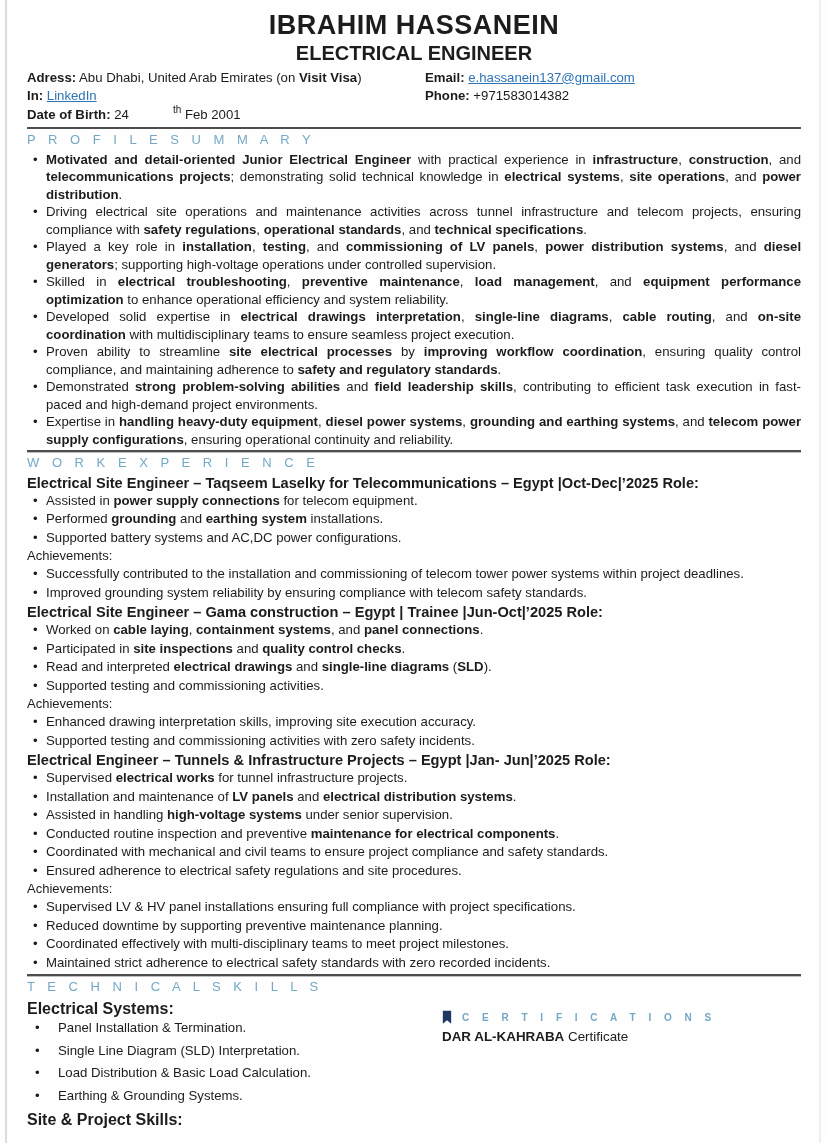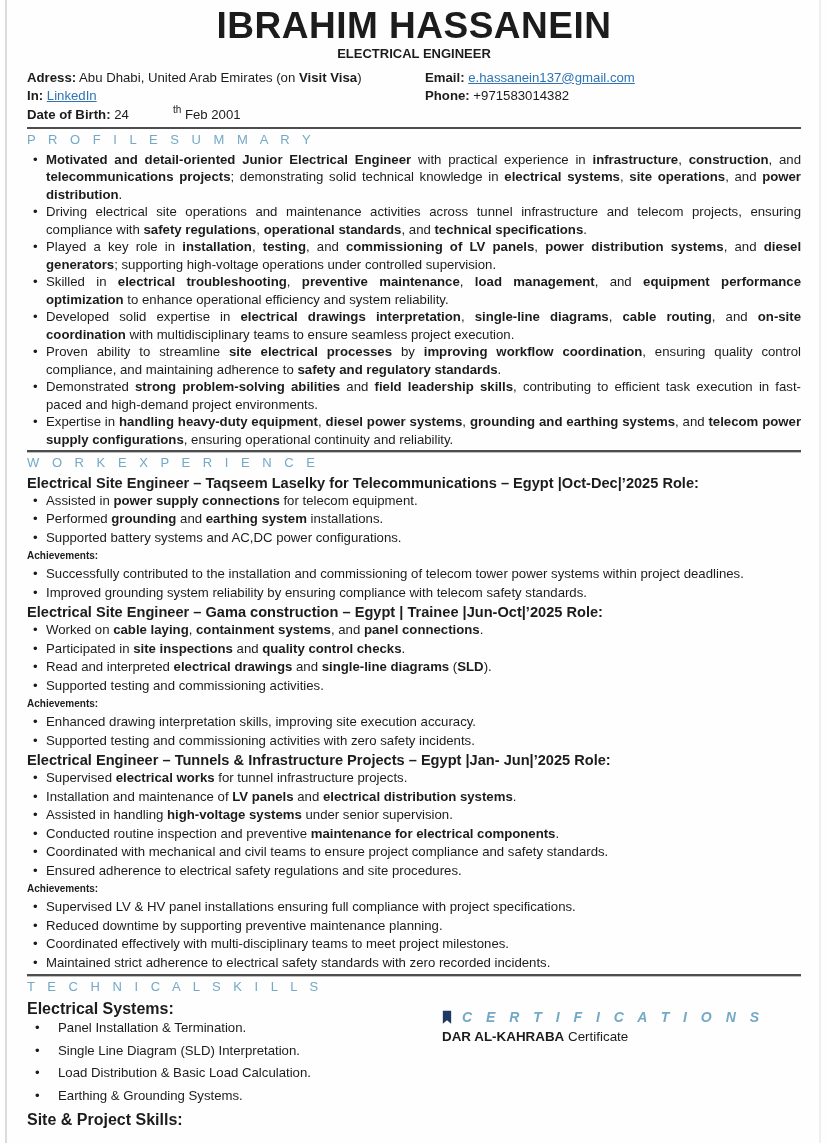--- a/index.html
+++ b/index.html
@@ -14,48 +14,48 @@
   body{
     width:828px;height:1143px;overflow:hidden;position:relative;
     background:#fefefe;color:var(--ink);
     font-family:"Liberation Sans",sans-serif;
     font-size:13.2px;line-height:17.5px;
   }
   .edge-left{position:absolute;left:5px;top:0;bottom:0;width:2px;background:#dcdcdc;}
   .edge-right{position:absolute;left:819px;top:0;bottom:0;width:2px;background:#efefef;}
   .page{position:absolute;left:0;top:0;width:828px;padding:9px 27px 0 27px;}
   
-  .name{font-size:37px;line-height:33px;font-weight:bold;text-align:center;letter-spacing:.5px;}
-  .role{font-size:13px;font-weight:bold;text-align:center;margin-top:3px;}
+  .name{font-size:27px;line-height:33px;font-weight:bold;text-align:center;letter-spacing:.5px;}
+  .role{font-size:20px;font-weight:bold;text-align:center;margin-top:3px;}
   .contact{display:grid;grid-template-columns:398px 1fr;margin-top:6px;line-height:18.6px;}
   .contact b{font-weight:bold;}
   .contact a{color:var(--link);text-decoration:underline;}
   sup{font-size:10px;line-height:0;padding-left:44px;}
   .rule{border:none;border-top:2px solid var(--rule);margin:3px 0 2px 0;height:0;}
   .rule2{border:none;border-top:2px solid var(--rule);margin:2px 0 2px 0;height:0;box-shadow:0 1px 0 #bdbdbd;}
   
   .sec-head{color:var(--accent);font-weight:normal;font-size:13px;letter-spacing:4.5px;margin:2px 0 2px 0;}
   
   ul.blist{list-style:none;margin:0;padding:0;}
   ul.blist li{position:relative;padding-left:19px;}
   ul.blist li::before{content:"•";position:absolute;left:6px;top:0;}
   ul.justify li{text-align:justify;}
   ul.work li{line-height:18.5px;}
   
   .job-title{font-size:14.6px;font-weight:bold;line-height:18px;margin-top:1px;}
-  .ach-label{font-size:10px;font-weight:bold;line-height:18px;}
+  .ach-label{font-size:13px;font-weight:normal;line-height:18px;}
   
   .skills-grid{display:grid;grid-template-columns:415px 1fr;}
   .skill-head{font-size:16px;font-weight:bold;line-height:20px;margin-top:1px;}
   ul.skills li{padding-left:31px;line-height:17.3px;margin-bottom:5.5px;}
   ul.skills li::before{left:8px;}
   .right-col{padding-top:10px;}
   
   .cert-head-row{display:flex;align-items:center;gap:10px;margin:1px 0 2px 0;}
-  .cert-head{color:var(--accent);font-weight:bold;font-size:14px;letter-spacing:5px;font-style:italic;}
+  .cert-head{color:var(--accent);font-weight:bold;font-size:10px;letter-spacing:5px;}
   .bookmark{width:10px;height:15px;flex:0 0 auto;}
   .cert-line{line-height:18px;font-size:13.4px;}
 </style>
 </head>
 <body>
 
 <div class="edge-left"></div>
 <div class="edge-right"></div>
 
 <div class="page">

